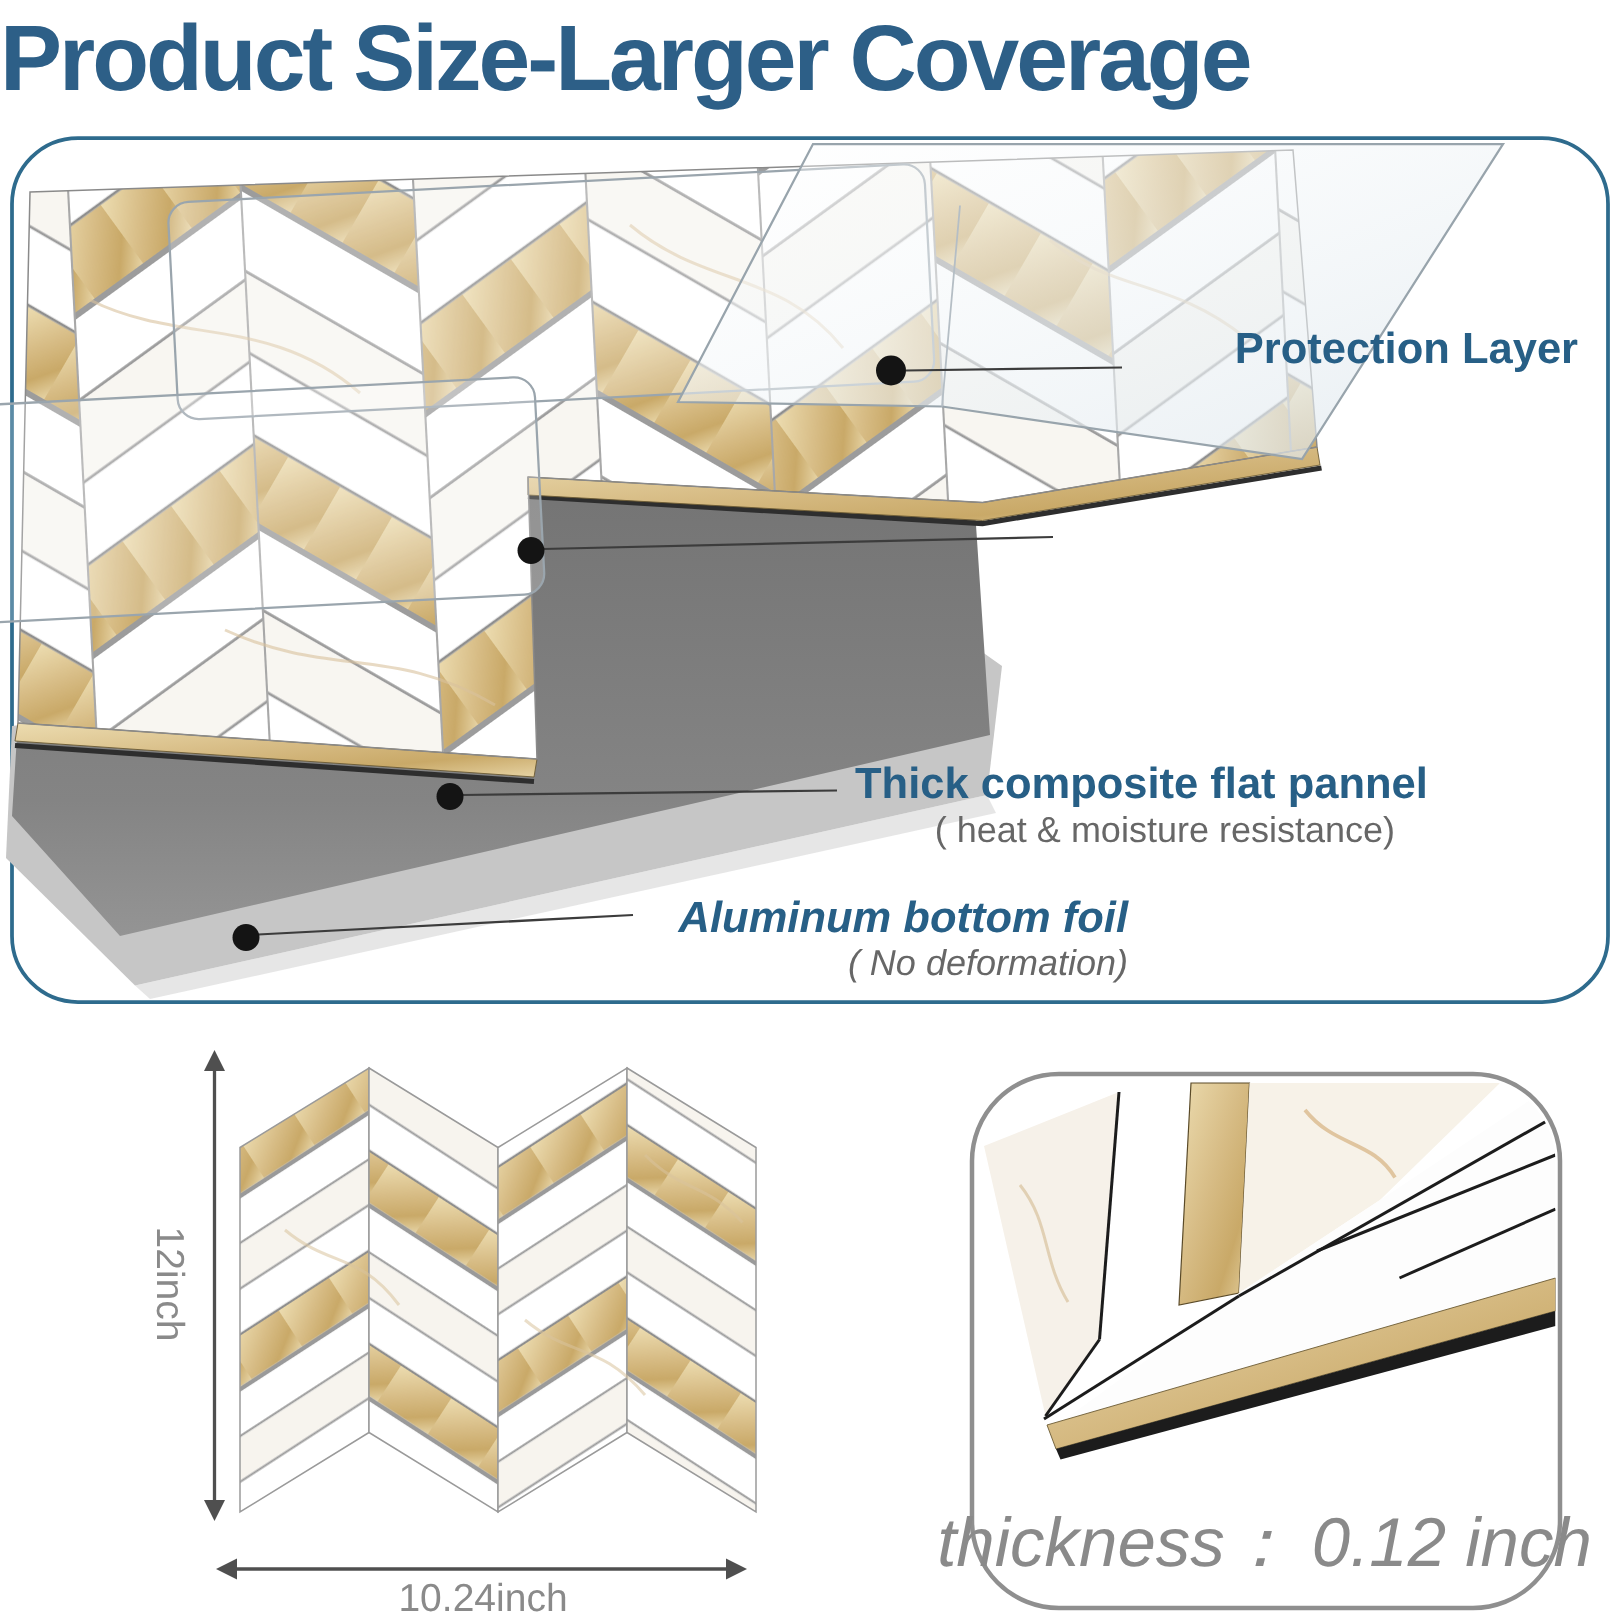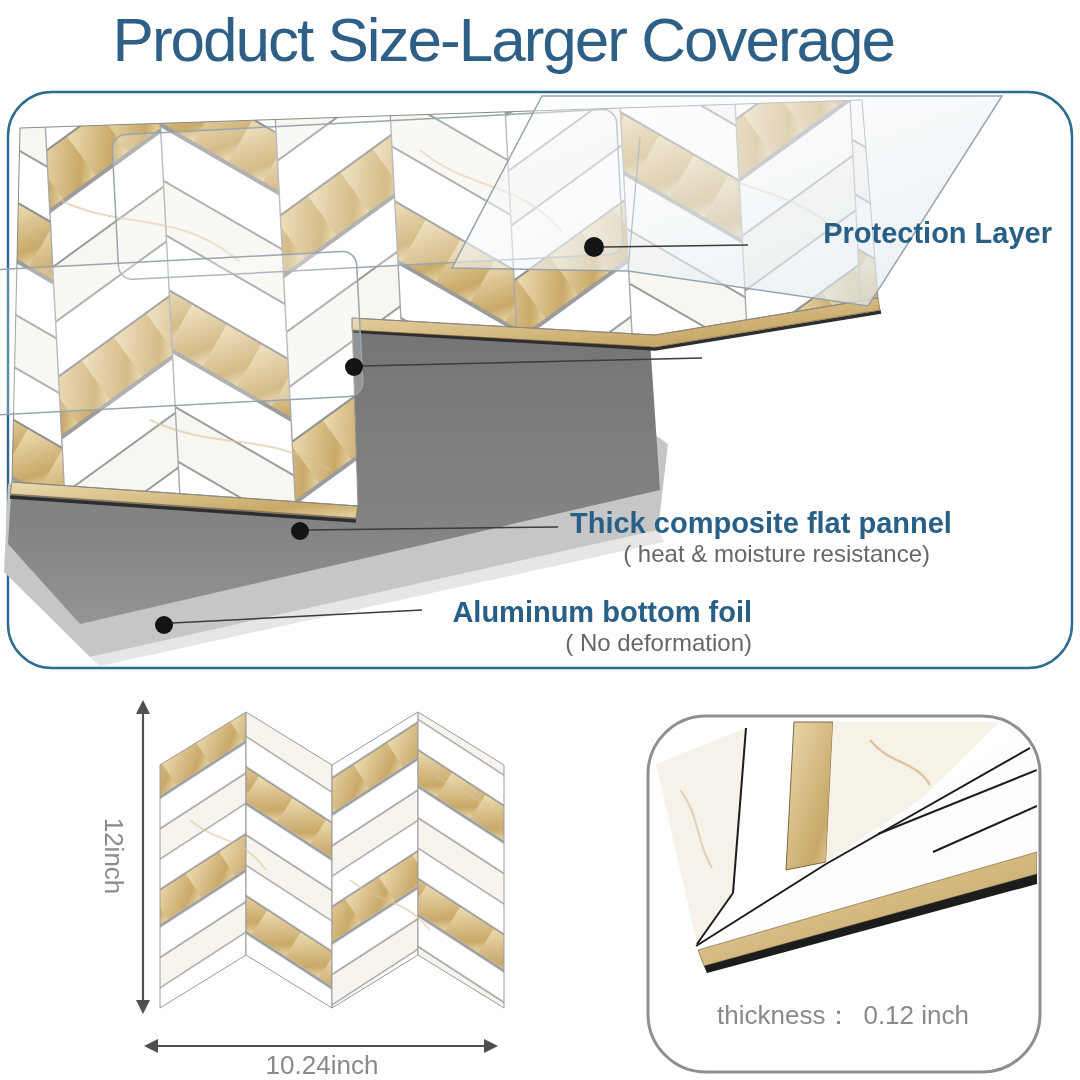--- a/index.html
+++ b/index.html
@@ -2,36 +2,36 @@
 <html><head>
 <meta charset="utf-8">
 <style>
   html,body{margin:0;padding:0;background:#ffffff;}
   .canvas{
     position:relative;width:1080px;height:1080px;background:#ffffff;
     overflow:hidden;font-family:"Liberation Sans",sans-serif;
   }
   svg.scene{position:absolute;left:0;top:0;width:1080px;height:1080px;}
   .page-title{
-    position:absolute;left:0;top:4px;width:894px;text-align:right;
-    font-size:62px;font-weight:normal;color:#2d5f87;letter-spacing:-2px;white-space:nowrap;
+    position:absolute;left:0;top:4px;width:894px;text-align:left;
+    font-size:62px;font-weight:bold;color:#2d5f87;letter-spacing:-2px;white-space:nowrap;
   }
   .ann{position:absolute;text-align:right;line-height:1.05;}
   .ann .ann-title{font-size:29px;font-weight:bold;color:#275f86;white-space:nowrap;}
   .ann .ann-sub{font-size:24px;color:#676767;white-space:nowrap;margin-top:3px;}
   .ann-protection{left:712px;top:218px;width:340px;}
   .ann-pattern{left:630px;top:339px;width:340px;}
   .ann-panel{left:570px;top:508px;width:360px;}
-  .ann-foil{left:392px;top:597px;width:360px;}
+  .ann-foil{left:392px;top:597px;width:360px;font-style:italic;}
   .dim-label{position:absolute;color:#8a8a8a;font-size:26px;white-space:nowrap;}
   .dim-h{left:113px;top:856px;transform:translate(-50%,-50%) rotate(90deg);}
   .dim-w{left:322px;top:1050px;transform:translate(-50%,0);text-align:right;}
   .thickness{
     position:absolute;left:843px;top:998px;transform:translate(-50%,0);
-    font-size:26px;color:#8a8a8a;white-space:nowrap;
+    font-size:46px;color:#8a8a8a;white-space:nowrap;font-style:italic;
   }
   .thickness .tv{margin-left:12px;}
 </style>
 </head>
 <body>
 
 <div class="canvas">
 
   <svg class="scene" viewBox="0 0 1080 1080" aria-hidden="true">
     <defs>

